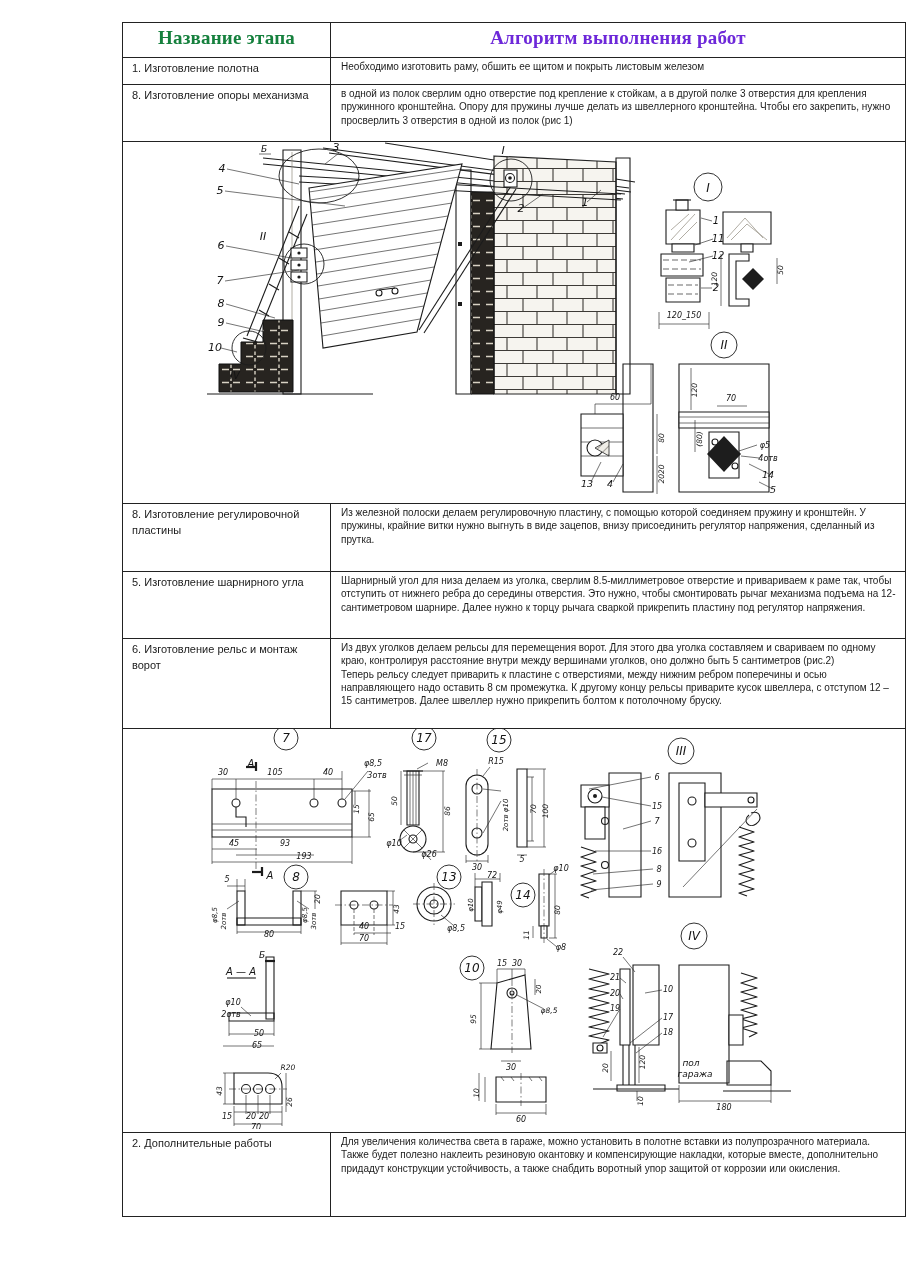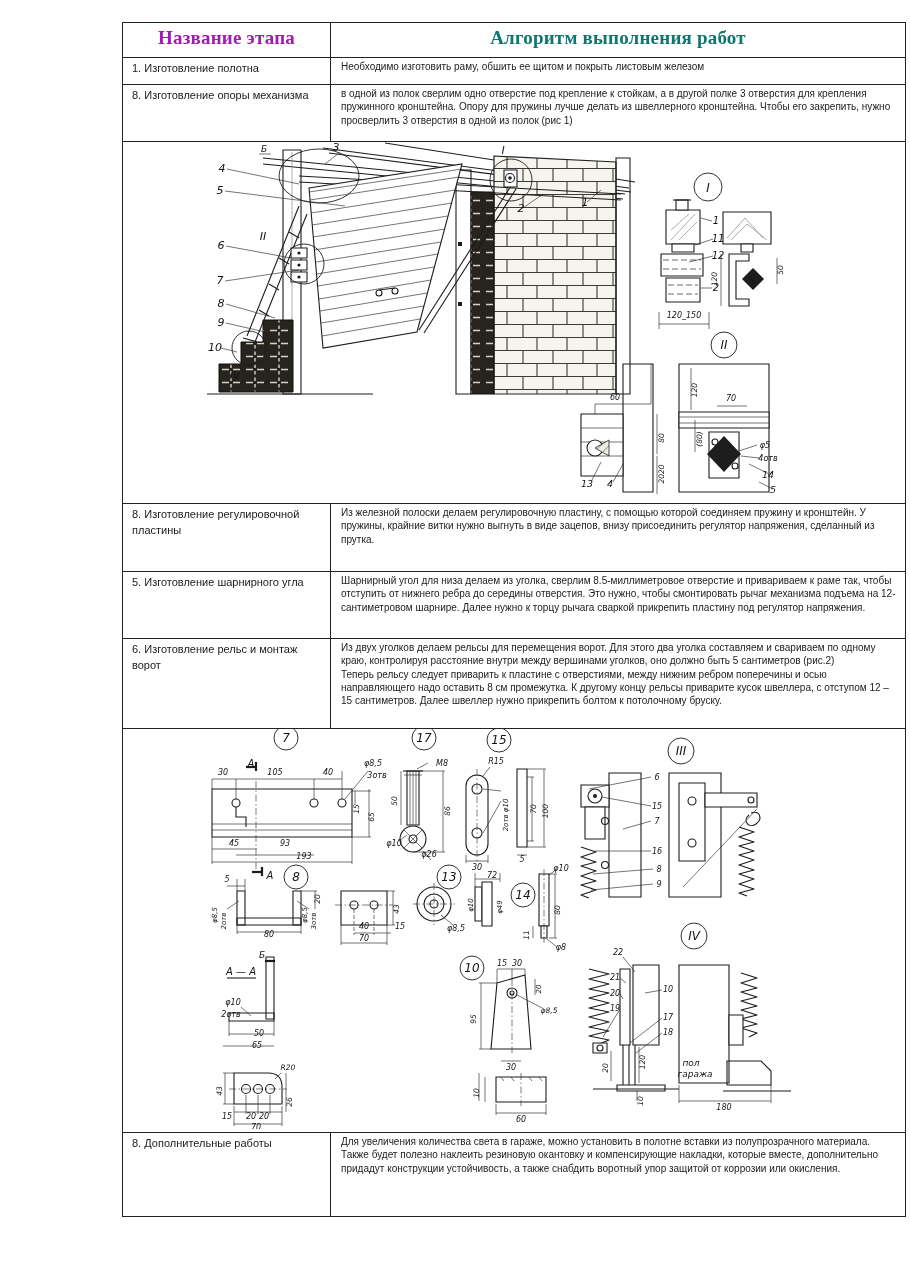--- a/index.html
+++ b/index.html
@@ -32,22 +32,22 @@
 
 <div class="sheet">
 <table class="steps">
   <colgroup>
         <col style="width:208px">
         <col>
       </colgroup>
 
   <tbody>
         <tr style="height:35px">
-    <th class="hdr" style="color:#a21caf">Название этапа</th>
-    <th class="hdr" style="color:#0f766e">Алгоритм выполнения работ</th>
+    <th class="hdr" style="color:#15803d">Название этапа</th>
+    <th class="hdr" style="color:#6d28d9">Алгоритм выполнения работ</th>
   </tr>
 
   <tr style="height:27px">
     <td class="stage">1. Изготовление полотна</td>
     <td class="algo">
             <div class="para">Необходимо изготовить раму, обшить ее щитом и покрыть листовым железом</div>
           </td>
   </tr>
 
   <tr style="height:57px">
@@ -702,20 +702,20 @@
               <text x="522" y="333" class="fig-label" font-size="7.5" transform="rotate(-90 522 333)">120</text>
               <text x="520" y="372" class="fig-label" font-size="7.5" transform="rotate(-90 520 372)">10</text>
               <text x="568" y="337" class="fig-label" font-size="9">пол</text>
               <text x="572" y="348" class="fig-label" font-size="9">гаража</text>
               <text x="601" y="381" class="fig-label" font-size="8">180</text>
             </svg>
     </td>
   </tr>
 
   <tr style="height:84px">
-    <td class="stage">8. Дополнительные работы</td>
+    <td class="stage">2. Дополнительные работы</td>
     <td class="algo">
             <div class="para">Для увеличения количества света в гараже, можно установить в полотне вставки из полупрозрачного материала. Также будет полезно наклеить резиновую окантовку и компенсирующие накладки, которые вместе, дополнительно придадут конструкции устойчивость, а также снабдить воротный упор защитой от коррозии или окисления.</div>
           </td>
   </tr>
 </tbody>
     </table>
 </div>
 
 </body></html>

